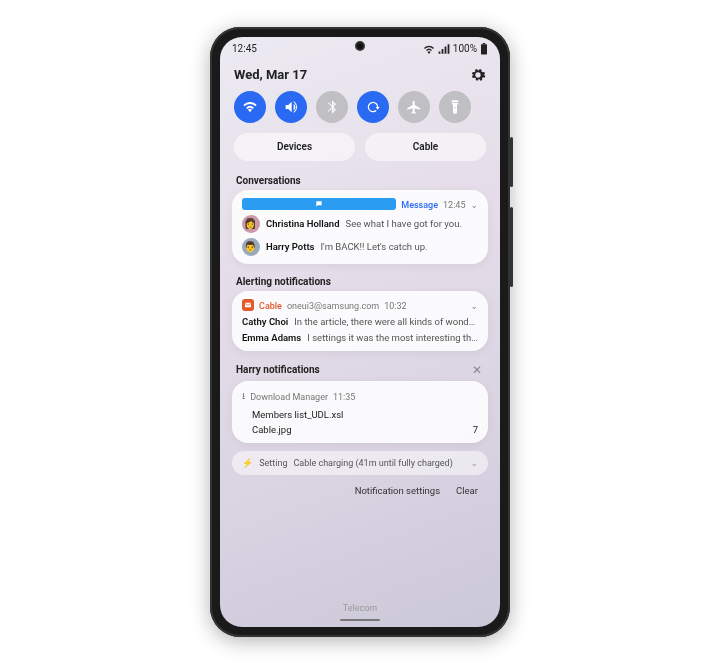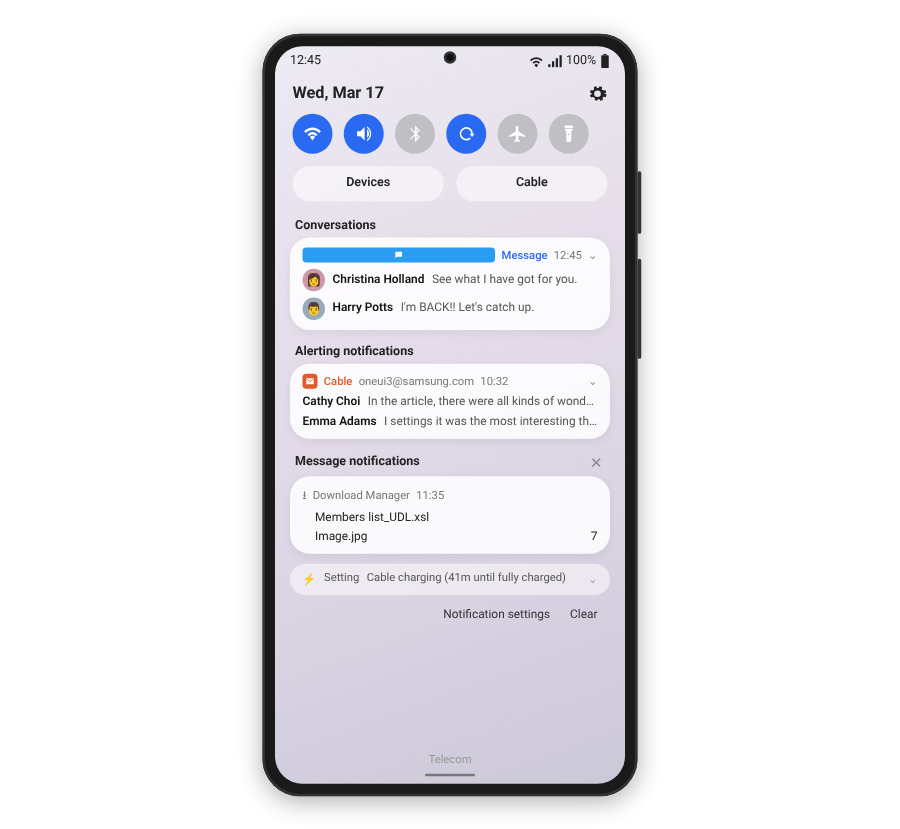--- a/index.html
+++ b/index.html
@@ -251,35 +251,35 @@
         <span class="name">Cathy Choi</span>
         <span class="msg">In the article, there were all kinds of wond…</span>
       </div>
       <div class="mail-row">
         <span class="name">Emma Adams</span>
         <span class="msg">I settings it was the most interesting th…</span>
       </div>
     </div>
 
     <div class="silent-head">
-      <span>Message notifications</span>
+      <span>Harry notifications</span>
       <span class="close">✕</span>
     </div>
     <div class="card">
       <div class="dl-head">
         <span>⭳</span>
         <span>Download Manager</span>
         <span>11:35</span>
       </div>
       <div class="dl-line">
         <span>Members list_UDL.xsl</span>
         <span></span>
       </div>
       <div class="dl-line">
-        <span>Image.jpg</span>
+        <span>Cable.jpg</span>
         <span>7</span>
       </div>
     </div>
 
     <div class="setting-row">
       <span>⚡</span>
       <span>Setting</span>
       <span>Cable charging (41m until fully charged)</span>
       <span class="chev">⌄</span>
     </div>

